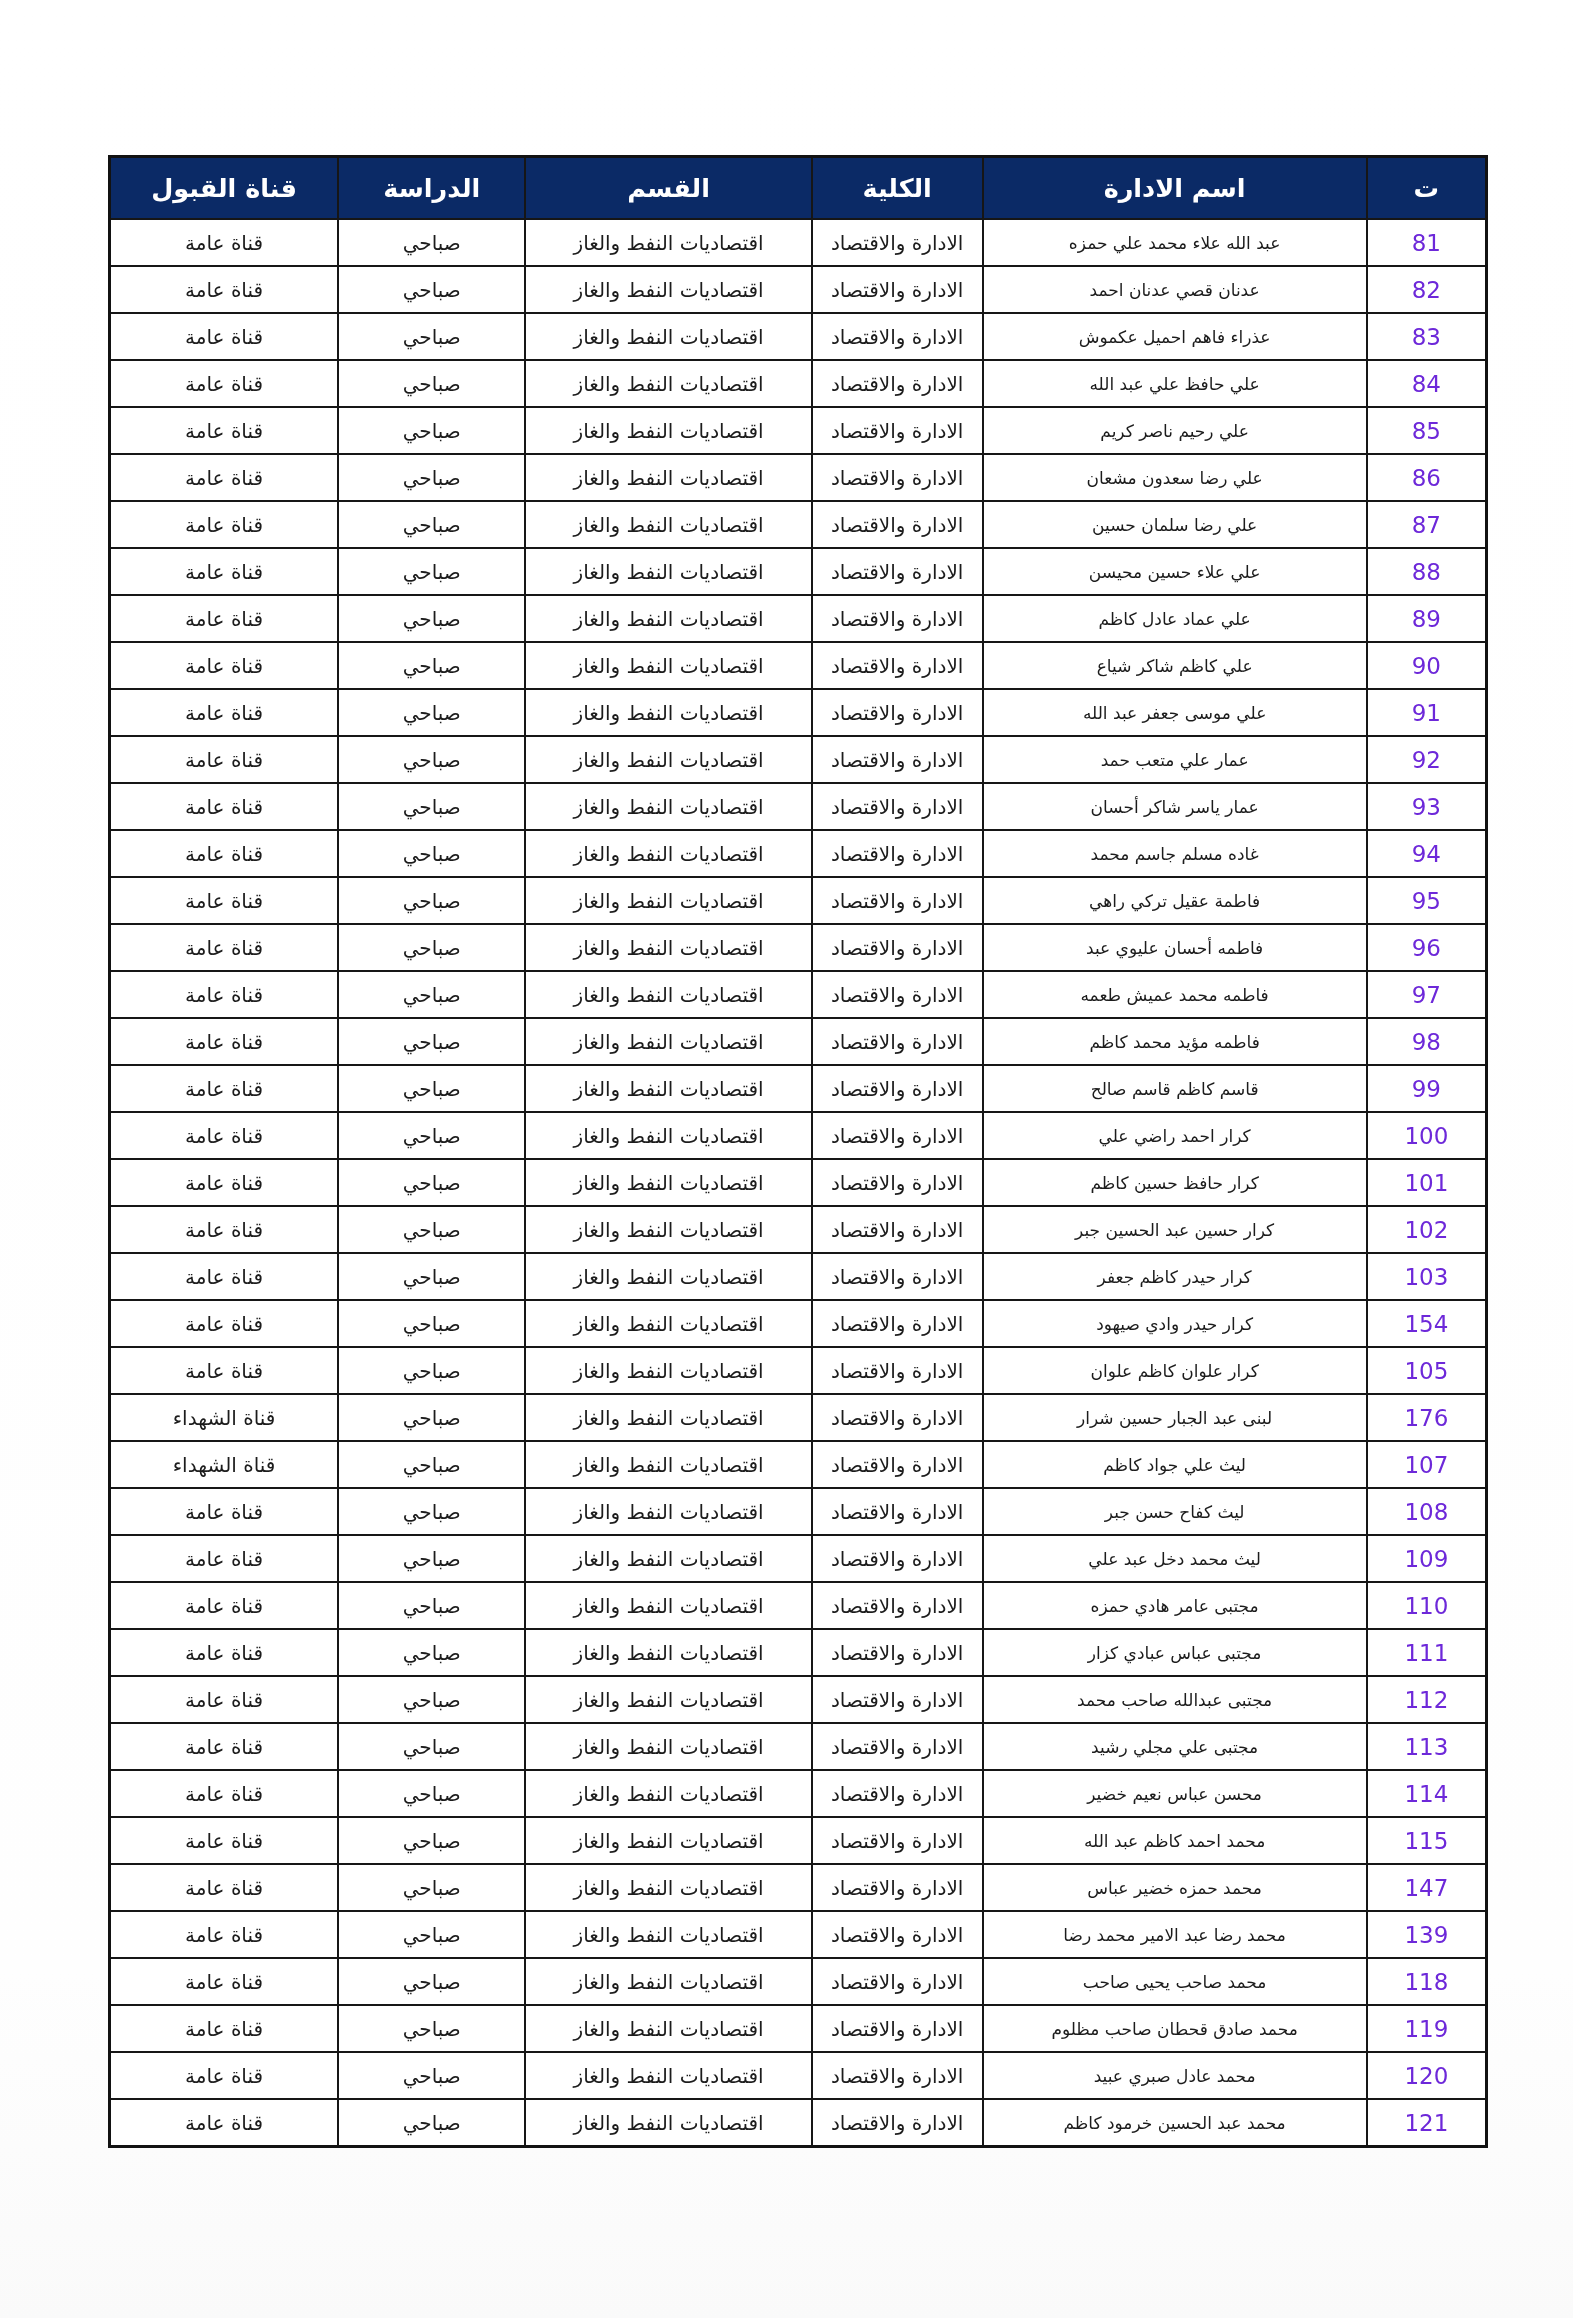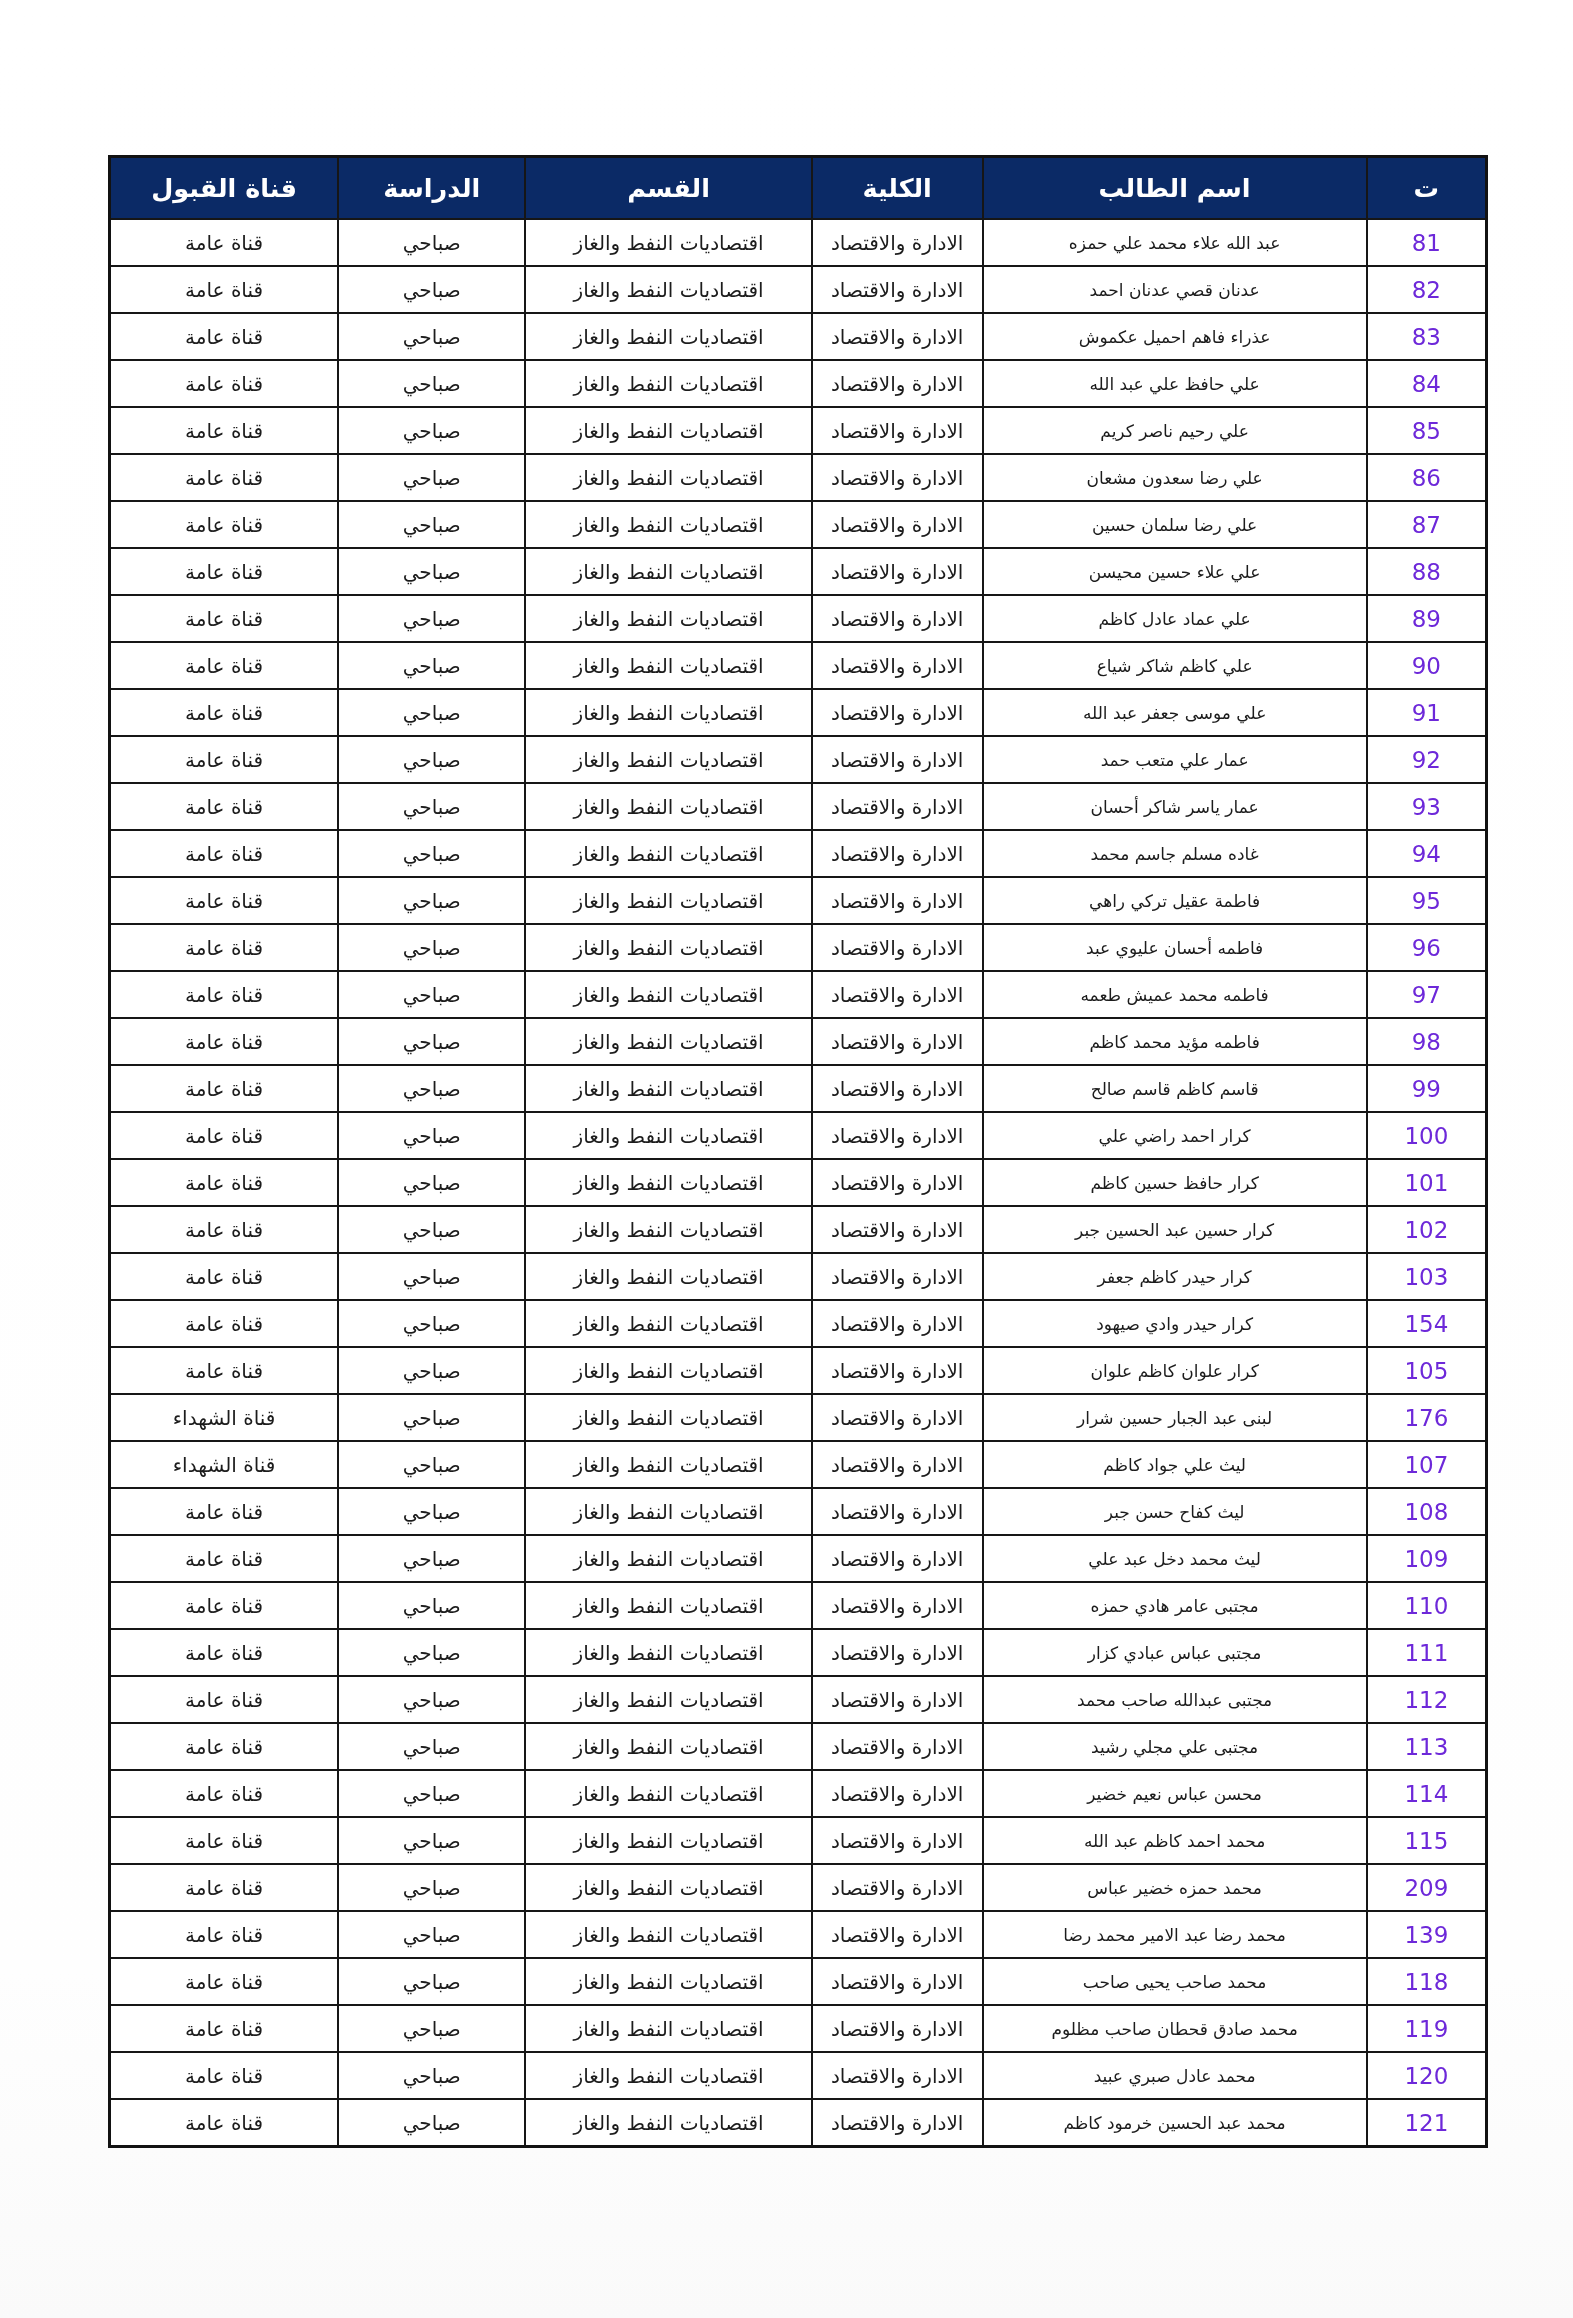--- a/index.html
+++ b/index.html
@@ -70,21 +70,21 @@
       <col style="width:8.7%">
       <col style="width:27.9%">
       <col style="width:12.4%">
       <col style="width:20.8%">
       <col style="width:13.6%">
       <col style="width:16.6%">
     </colgroup>
     <thead>
       <tr>
         <th>ت</th>
-        <th>اسم الطالب</th>
+        <th>اسم الادارة</th>
         <th>الكلية</th>
         <th>القسم</th>
         <th>الدراسة</th>
         <th>قناة القبول</th>
       </tr>
     </thead>
     <tbody id="table-body">
   <tr>
     <td class="col-no">81</td>
     <td class="col-name">عبد الله علاء محمد علي حمزه</td>
@@ -394,21 +394,21 @@
   <tr>
     <td class="col-no">115</td>
     <td class="col-name">محمد احمد كاظم عبد الله</td>
     <td class="col-college">الادارة والاقتصاد</td>
     <td class="col-dept">اقتصاديات النفط والغاز</td>
     <td class="col-study">صباحي</td>
     <td class="col-channel">قناة عامة</td>
   </tr>
 
   <tr>
-    <td class="col-no">209</td>
+    <td class="col-no">147</td>
     <td class="col-name">محمد حمزه خضير عباس</td>
     <td class="col-college">الادارة والاقتصاد</td>
     <td class="col-dept">اقتصاديات النفط والغاز</td>
     <td class="col-study">صباحي</td>
     <td class="col-channel">قناة عامة</td>
   </tr>
 
   <tr>
     <td class="col-no">139</td>
     <td class="col-name">محمد رضا عبد الامير محمد رضا</td>

